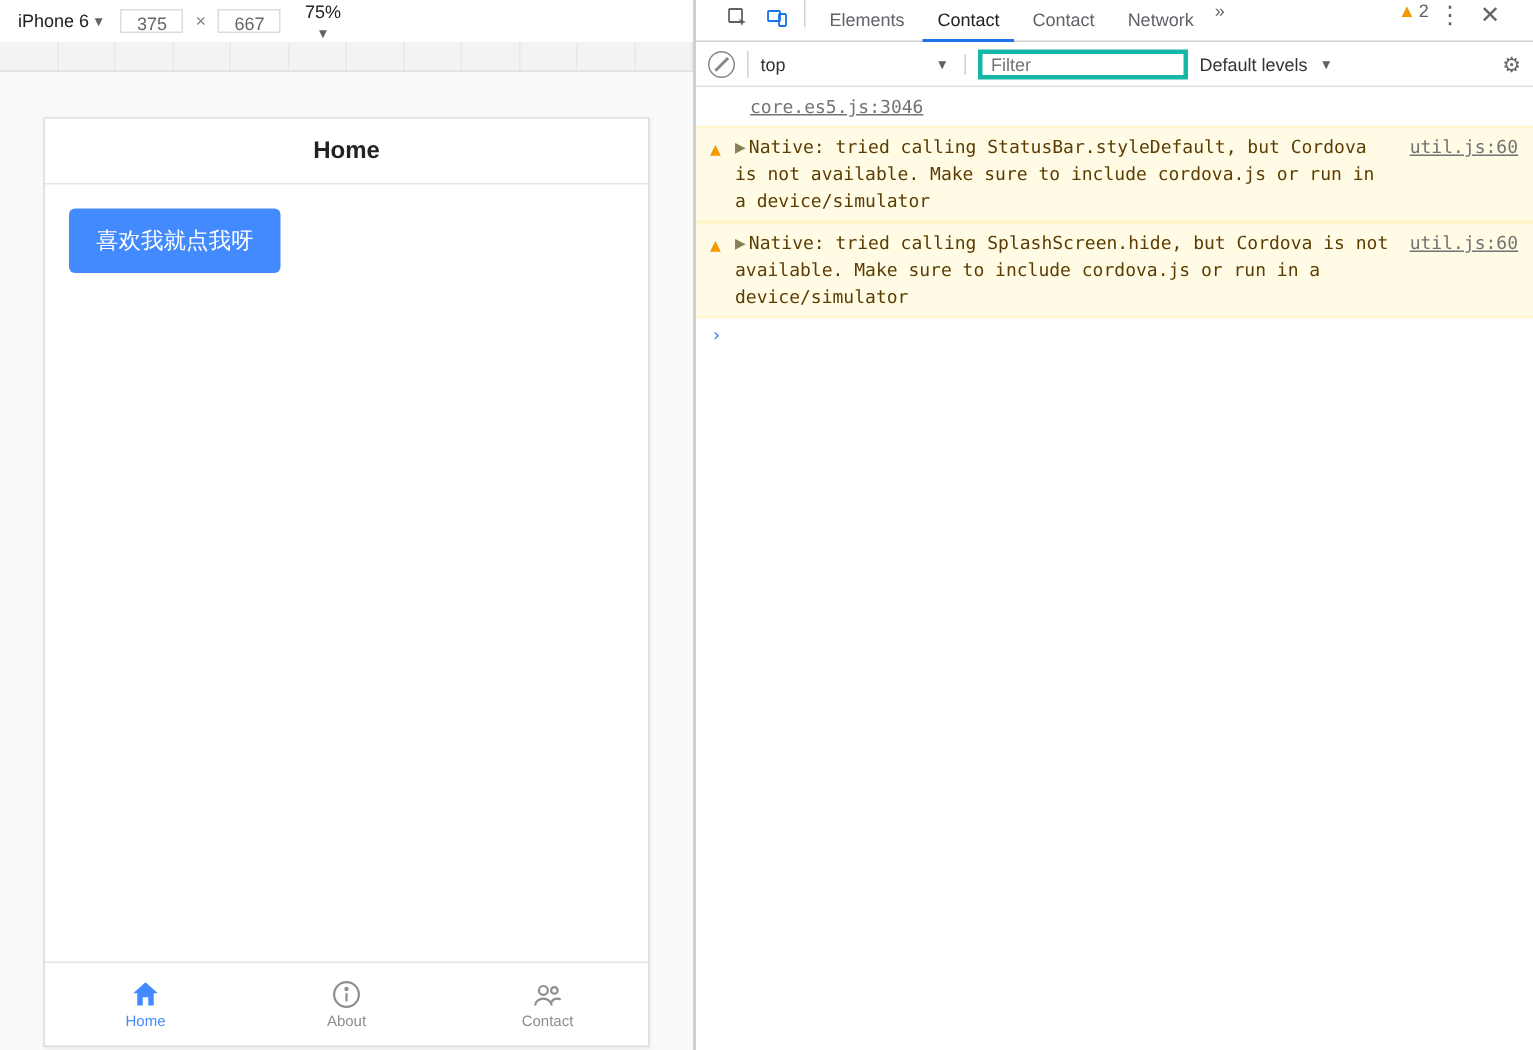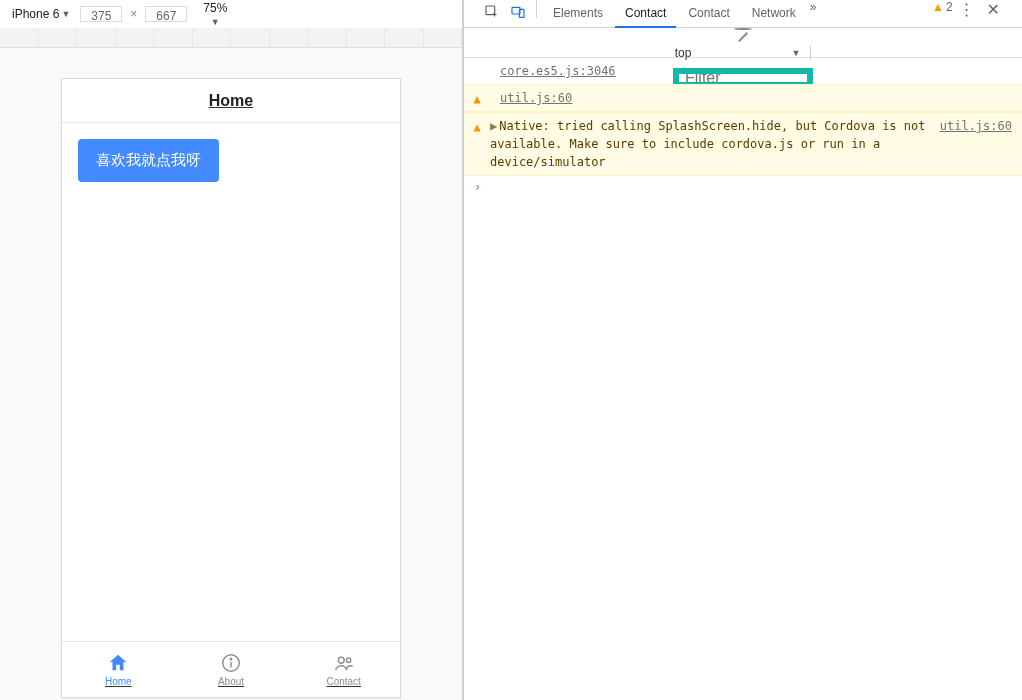--- a/index.html
+++ b/index.html
@@ -7,21 +7,21 @@
 .left-pane { width: 462px; height: 700px; background: #fff; display: flex; flex-direction: column; }
 .device-toolbar { height: 28px; display: flex; align-items: center; padding: 0 8px; gap: 6px; font-size: 12px; color: #5f6368; }
 .device-toolbar .dev-sel { display: flex; align-items: center; gap: 2px; color: #202124; padding: 0 4px; }
 .device-toolbar .dim { width: 42px; height: 16px; border: 1px solid #dadce0; text-align: center; font-size: 12px; color: #666; line-height: 18px; }
 .device-toolbar .dim-x { color: #888; padding: 0 2px; }
 .device-toolbar .zoom { display: flex; align-items: center; gap: 2px; color: #202124; margin-left: 10px; flex-direction: column; }
 .caret-down { font-size: 9px; color: #5f6368; }
 .ruler { height: 20px; background: #f1f3f4; border-bottom: 1px solid #e0e0e0; display: flex; }
 .ruler .tick { flex: 1; border-right: 1px solid #e8e8e8; }
 .canvas-area { flex: 1; background: #fafafa; display: flex; justify-content: center; padding-top: 30px; }
-.phone-frame { width: 340px; height: 620px; background: #fff; border: 1px solid #dcdcdc; box-shadow: 0 1px 3px rgba(0,0,0,0.08); display: flex; flex-direction: column; overflow: hidden; text-decoration: underline; }
+.phone-frame { width: 404px; height: 620px; background: #fff; border: 1px solid #dcdcdc; box-shadow: 0 1px 3px rgba(0,0,0,0.08); display: flex; flex-direction: column; overflow: hidden; }
 .phone-header { height: 44px; border-bottom: 1px solid #e5e5e5; display: flex; align-items: center; justify-content: center; font-weight: 600; font-size: 16px; color: #222; }
 .phone-content { flex: 1; padding: 16px; }
 .blue-btn { background: #448aff; color: #fff; border: none; border-radius: 4px; padding: 12px 18px; font-size: 15px; cursor: pointer; }
 .phone-tabbar { height: 56px; border-top: 1px solid #e5e5e5; display: flex; }
 .phone-tabbar .tab { flex: 1; display: flex; flex-direction: column; align-items: center; justify-content: center; gap: 2px; font-size: 10px; color: #8e8e93; cursor: pointer; }
 .phone-tabbar .tab.active { color: #448aff; }
 .phone-tabbar .tab svg { width: 22px; height: 22px; }
 
 .right-pane { flex: 1; height: 700px; border-left: 2px solid #d0d0d0; display: flex; flex-direction: column; }
 .dt-tabs { height: 28px; border-bottom: 1px solid #d0d0d0; display: flex; align-items: flex-start; padding: 0 16px; gap: 2px; color: #5f6368; font-size: 12px; }
@@ -29,27 +29,27 @@
 .dt-tabs .tool-btn.active { color: #1a73e8; }
 .dt-tabs .panel-tab { padding: 0 10px; height: 28px; line-height: 27px; cursor: pointer; color: #5f6368; }
 .dt-tabs .panel-tab.active { color: #202124; border-bottom: 2px solid #1a73e8; }
 .dt-tabs .spacer { flex: 1; }
 .dt-tabs .warn-badge { display: flex; align-items: center; gap: 2px; color: #5f6368; }
 .dt-tabs .warn-badge .tri { color: #f29900; }
 .dt-tabs .close-x { font-size: 16px; padding: 0 6px; color: #666; cursor: pointer; }
 .dt-tabs .more { font-size: 16px; padding: 0 4px; cursor: pointer; }
 .dt-tabs .chev { font-size: 12px; padding: 0 2px; cursor: pointer; }
 
-.console-filter { height: 30px; border-bottom: 1px solid #e0e0e0; display: flex; align-items: center; padding: 0 8px; gap: 8px; font-size: 12px; color: #5f6368; flex-direction: column; }
+.console-filter { height: 30px; border-bottom: 1px solid #e0e0e0; display: flex; align-items: center; padding: 0 8px; gap: 8px; font-size: 12px; color: #5f6368; }
 .console-filter .clear-btn { width: 18px; height: 18px; border: 1.5px solid #888; border-radius: 50%; position: relative; cursor: pointer; }
 .console-filter .clear-btn::after { content: ""; position: absolute; width: 12px; height: 1.5px; background: #888; top: 7px; left: 2px; transform: rotate(-45deg); }
 .console-filter .vline { width: 1px; height: 18px; background: #d0d0d0; }
 .console-filter .ctx { display: flex; align-items: center; gap: 100px; color: #333; cursor: pointer; border-right: 1px solid #d0d0d0; padding-right: 10px;}
 .console-filter .ctx .c { font-size: 9px; }
-.console-filter .flt { height: 20px; width: 140px; border: 6px solid #14b8a6; padding: 0 6px; font-size: 16px; outline: none; }
+.console-filter .flt { height: 20px; width: 140px; border: 3px solid #14b8a6; padding: 0 6px; font-size: 12px; outline: none; }
 .console-filter .lvl { display: flex; align-items: center; gap: 8px; color: #333; cursor: pointer; }
 .console-filter .gear { margin-left: auto; cursor: pointer; font-size: 14px; color: #666; }
 
 .console-body { flex: 1; font-family: Menlo, Consolas, monospace; font-size: 12px; overflow: auto; }
 .log-line { padding: 4px 10px 4px 26px; line-height: 1.5; display: flex; align-items: flex-start; position: relative; }
 .log-line .msg { flex: 1; white-space: pre-wrap; word-break: break-word;}
 .log-line .src { color: #737373; text-decoration: underline; margin-left: 10px; white-space: nowrap; }
 .log-line.info { color: #303030; }
 .log-line.warn { background: #fffbe5; border-top: 1px solid #fff5c2; border-bottom: 1px solid #fff5c2; color: #5c5129; }
 .log-line.warn .msg { color: #5c3c00; }
@@ -169,20 +169,21 @@
     </div>
     <div class="gear">⚙</div>
   </div>
 
   <div class="console-body">
     <div class="log-line info">
       <span class="src">core.es5.js:3046</span>
     </div>
     <div class="log-line warn">
       <span class="ico">▲</span>
+      <span class="msg"><span class="exp">▶</span><span>Native: tried calling StatusBar.styleDefault, but Cordova is not available. Make sure to include cordova.js or run in a device/simulator</span></span>
       <span class="src">util.js:60</span>
     </div>
     <div class="log-line warn">
       <span class="ico">▲</span>
       <span class="msg"><span class="exp">▶</span><span>Native: tried calling SplashScreen.hide, but Cordova is not available. Make sure to include cordova.js or run in a device/simulator</span></span>
       <span class="src">util.js:60</span>
     </div>
     <div class="prompt-line">›</div>
   </div>
 </div>

